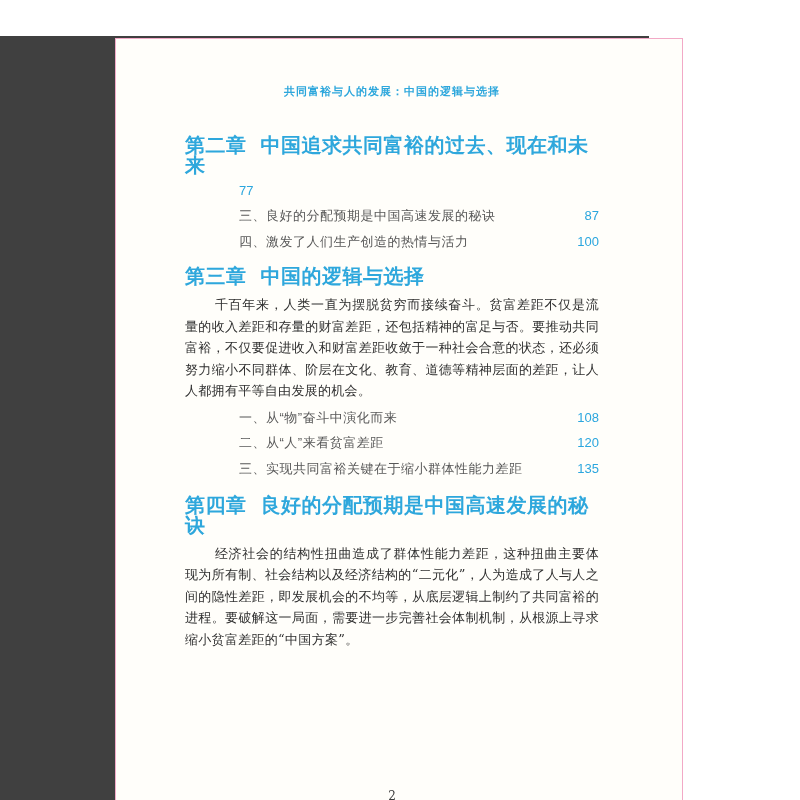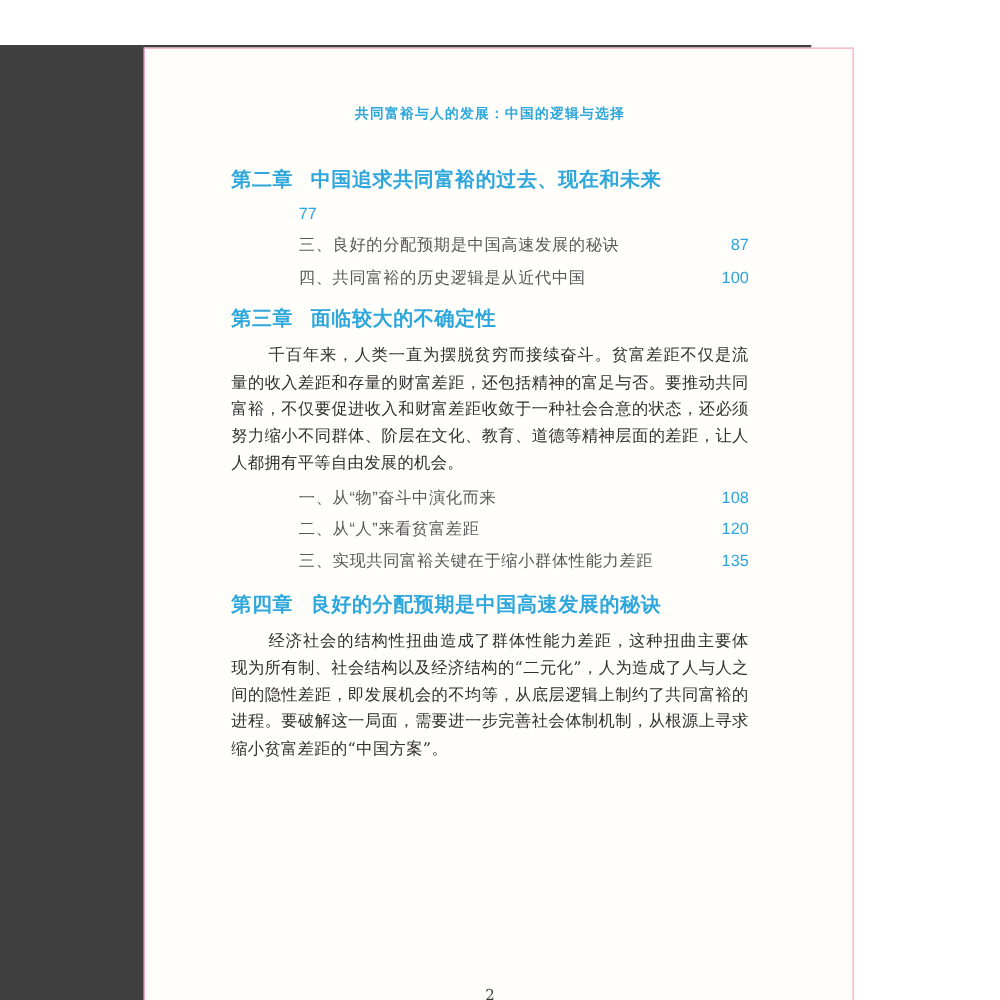--- a/index.html
+++ b/index.html
@@ -38,21 +38,21 @@
     margin-top: 44px;
     text-align: center;
     font-size: 11px;
     font-weight: bold;
     color: #2ea7dc;
     letter-spacing: 1px;
     line-height: 16px;
   }
   .chapter-heading {
     margin: 0;
-    font-size: 16px;
+    font-size: 20px;
     font-weight: bold;
     color: #2ea7dc;
     line-height: 20px;
     letter-spacing: 0.5px;
   }
   .chapter-heading .chapter-label { margin-right: 14px; }
   .ch2 .chapter-heading { margin-top: 36px; }
   .ch3 .chapter-heading { margin-top: 12px; }
   .ch4 .chapter-heading { margin-top: 14px; }
   .chapter-summary {
@@ -109,29 +109,29 @@
         </h2>
         <ul class="toc-list">
           <li class="toc-entry">
             <span class="toc-page">77</span>
           </li>
           <li class="toc-entry">
             <span>三、良好的分配预期是中国高速发展的秘诀</span>
             <span class="toc-page">87</span>
           </li>
           <li class="toc-entry">
-            <span>四、共同富裕的历史逻辑是从近代中国</span>
+            <span>四、激发了人们生产创造的热情与活力</span>
             <span class="toc-page">100</span>
           </li>
         </ul>
       </section>
 
       <section class="ch3">
         <h2 class="chapter-heading">
-          <span class="chapter-label">第三章</span><span>面临较大的不确定性</span>
+          <span class="chapter-label">第三章</span><span>中国的逻辑与选择</span>
         </h2>
         <p class="chapter-summary">千百年来，人类一直为摆脱贫穷而接续奋斗。贫富差距不仅是流量的收入差距和存量的财富差距，还包括精神的富足与否。要推动共同富裕，不仅要促进收入和财富差距收敛于一种社会合意的状态，还必须努力缩小不同群体、阶层在文化、教育、道德等精神层面的差距，让人人都拥有平等自由发展的机会。</p>
         <ul class="toc-list">
           <li class="toc-entry">
             <span>一、从“物”奋斗中演化而来</span>
             <span class="toc-page">108</span>
           </li>
           <li class="toc-entry">
             <span>二、从“人”来看贫富差距</span>
             <span class="toc-page">120</span>

